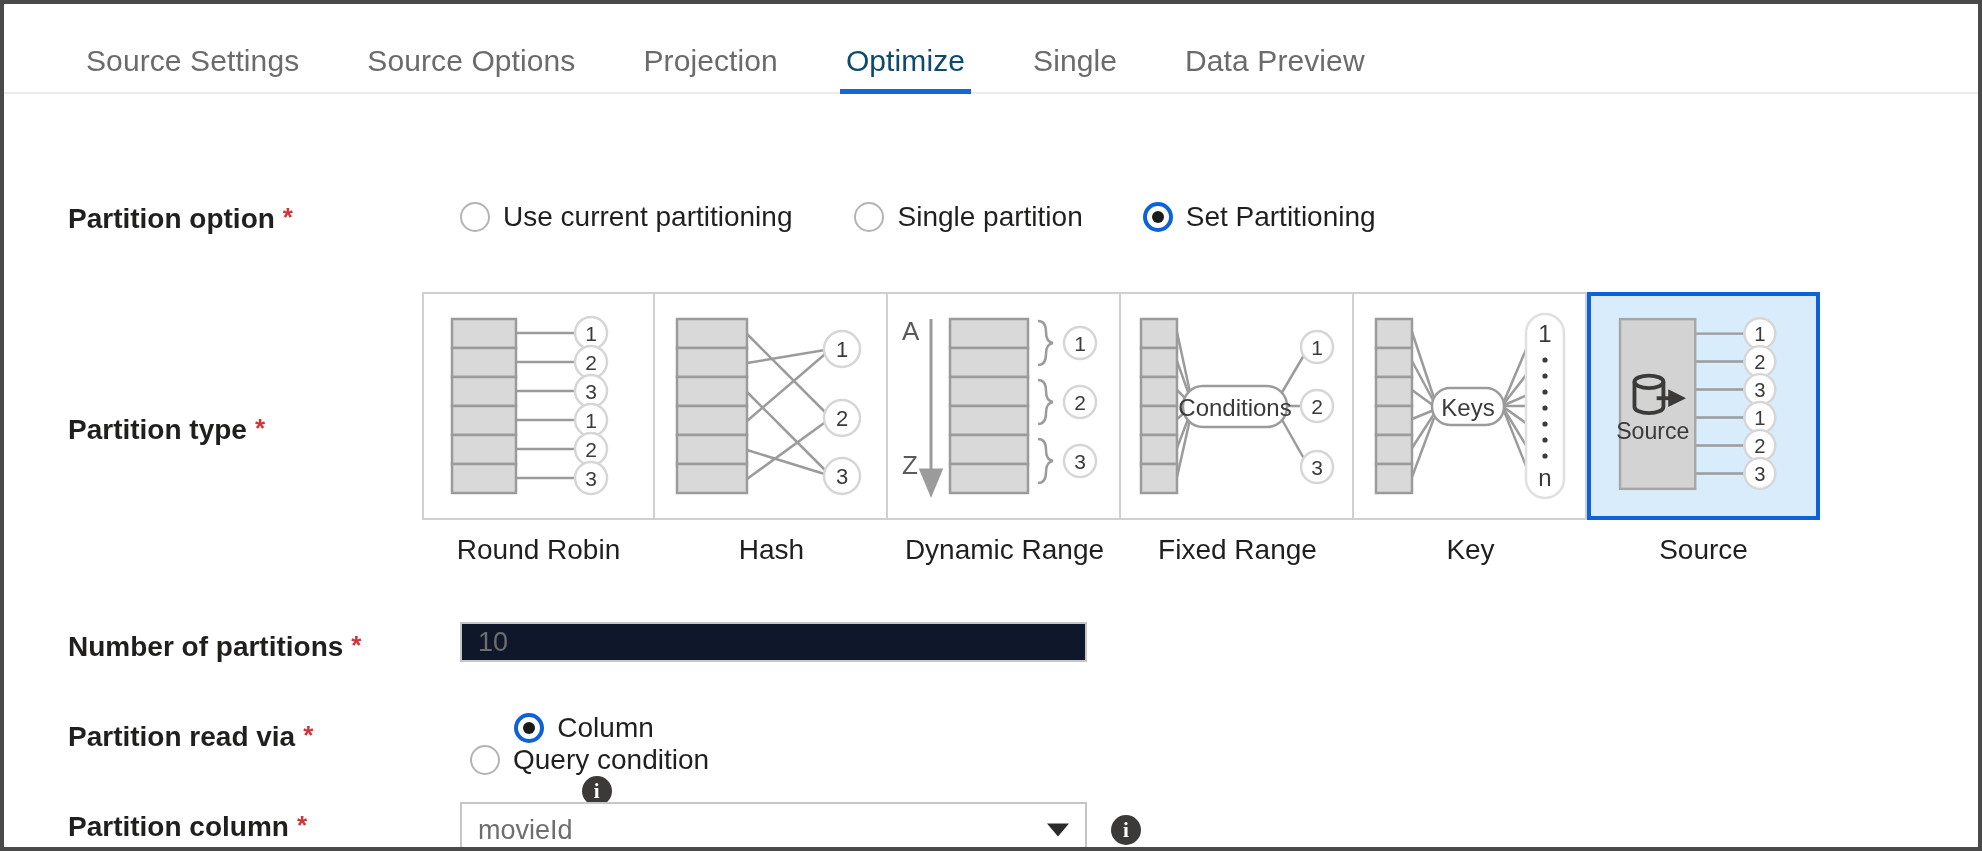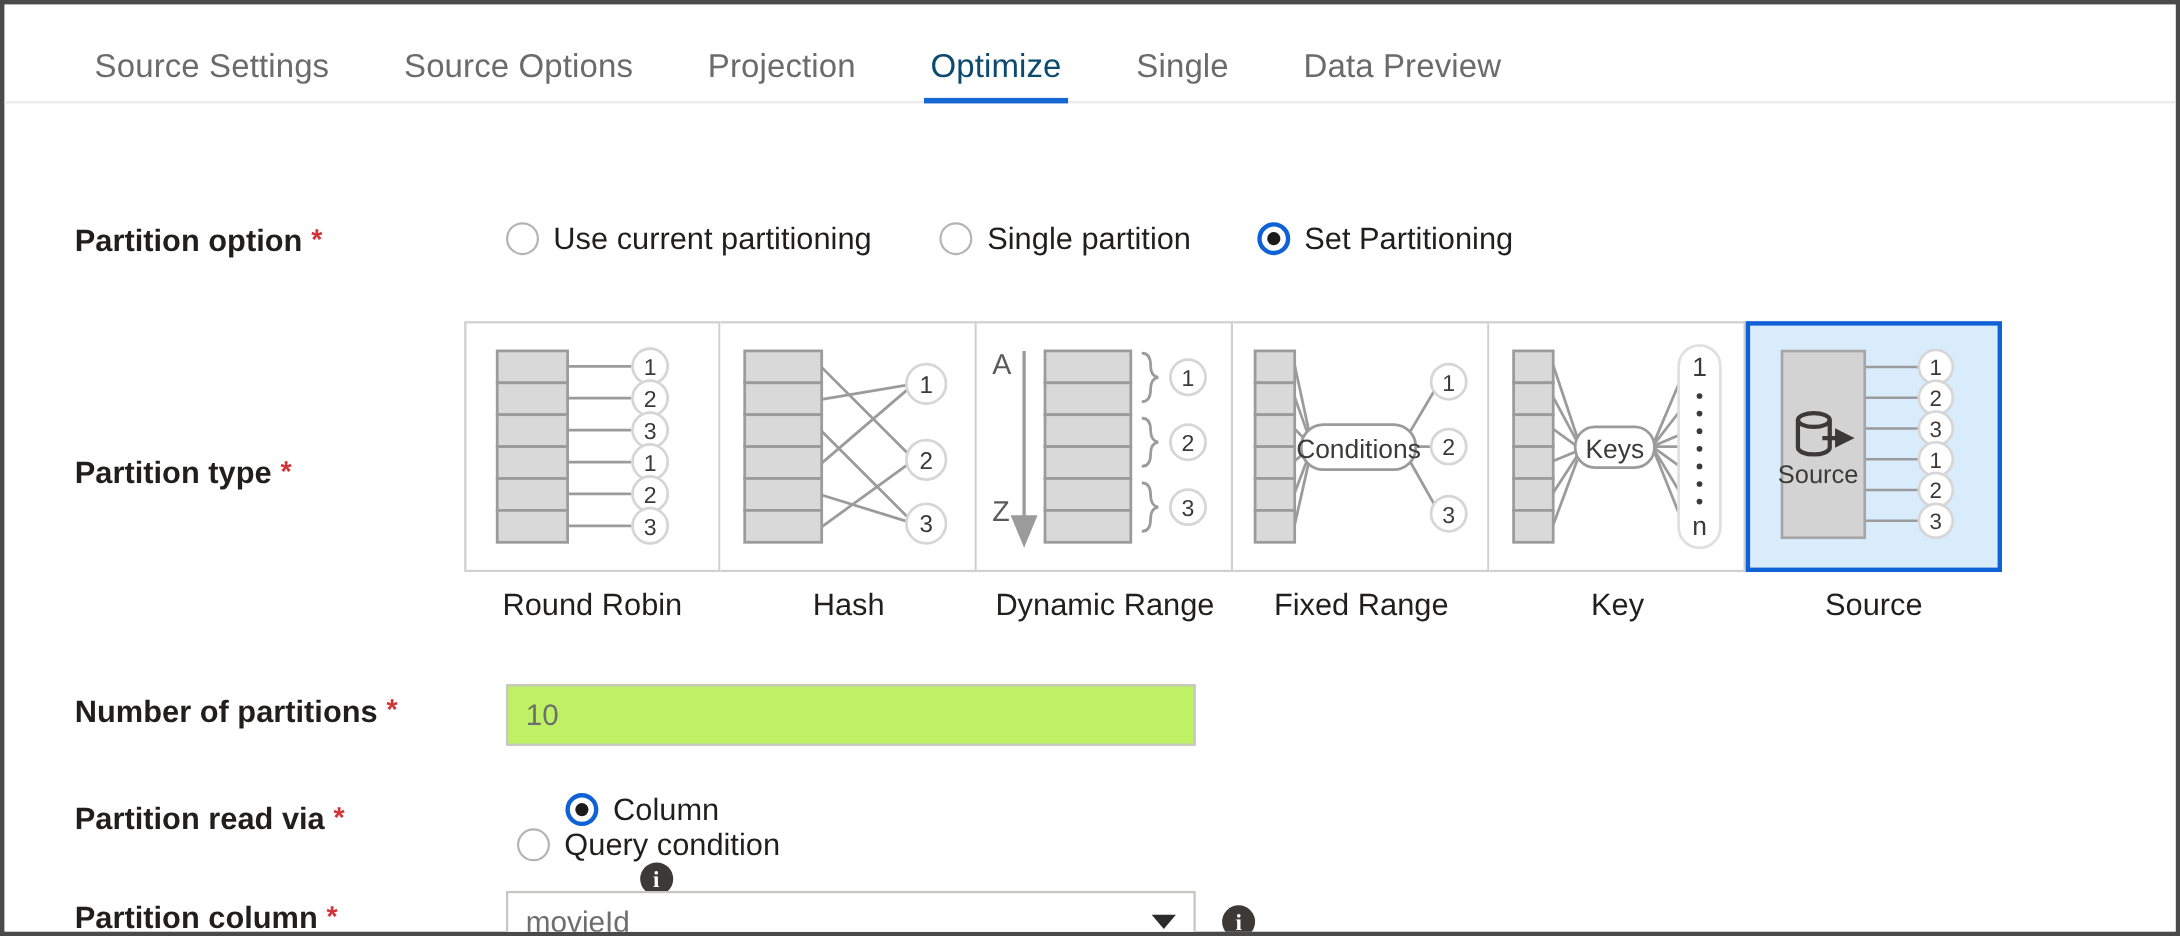--- a/index.html
+++ b/index.html
@@ -89,23 +89,23 @@
   }
   .card-label {
     font-size: 28px; color: #201f1e;
     margin-top: 14px; white-space: nowrap; text-align: center;
   }
 
   svg { display: block; }
 
   
   .textbox {
-    width: 627px; height: 56px;
+    width: 627px; height: 40px;
     border: 2px solid #c8c6c4;
-    background: #bef264;
+    background: #0f172a;
     font-size: 27px;
     color: #6e6e6e;
     padding: 0 16px;
     line-height: 52px;
     font-family: "Liberation Sans", sans-serif;
   }
   .select-wrap { position: relative; width: 627px; height: 56px; }
   .selectbox {
     width: 627px; height: 56px;
     border: 2px solid #c8c6c4;

